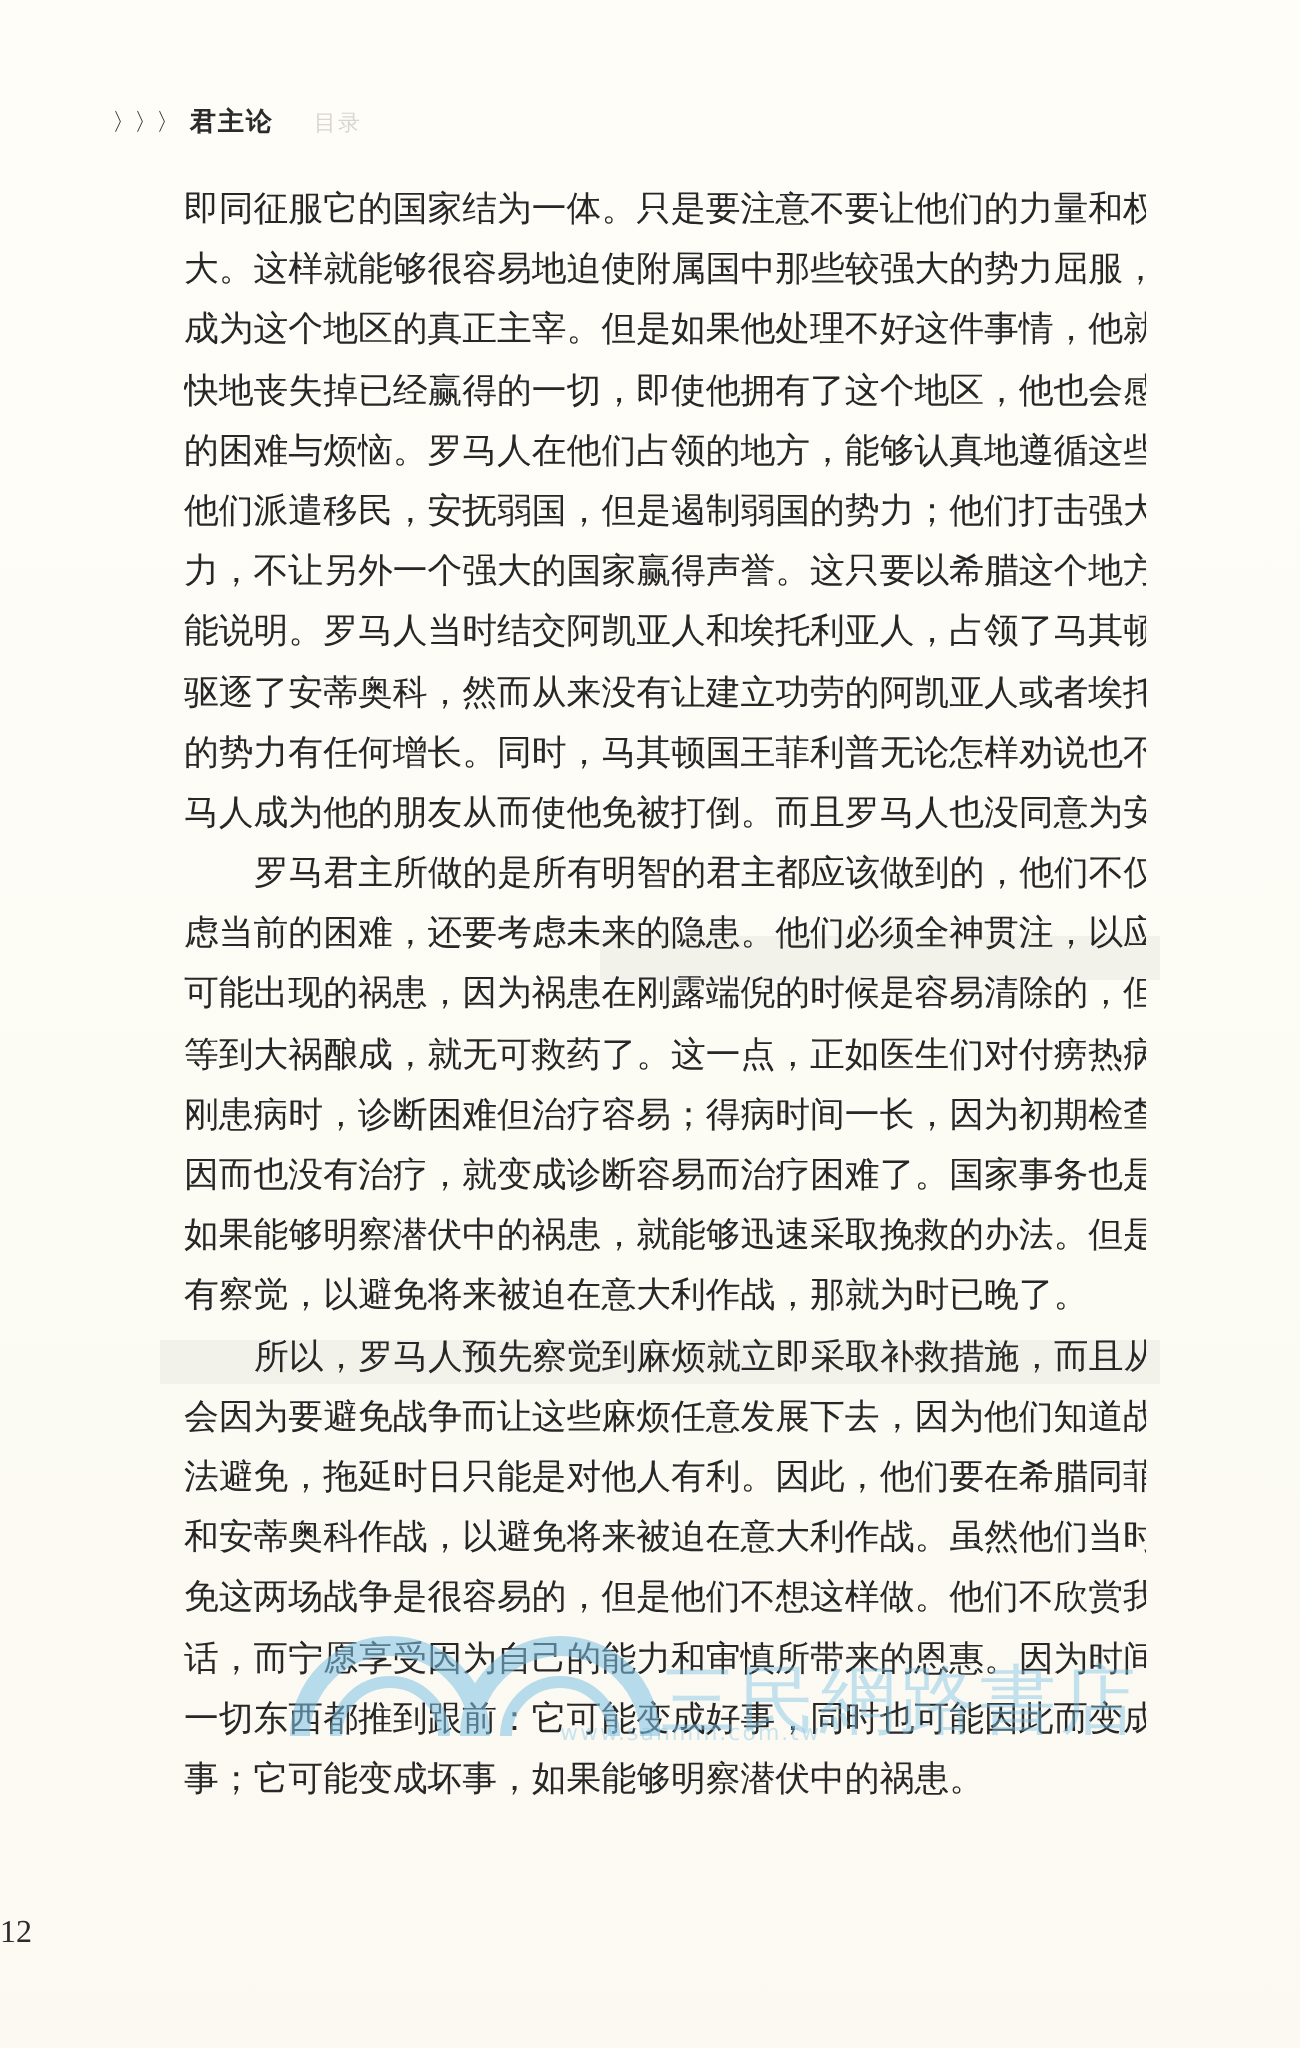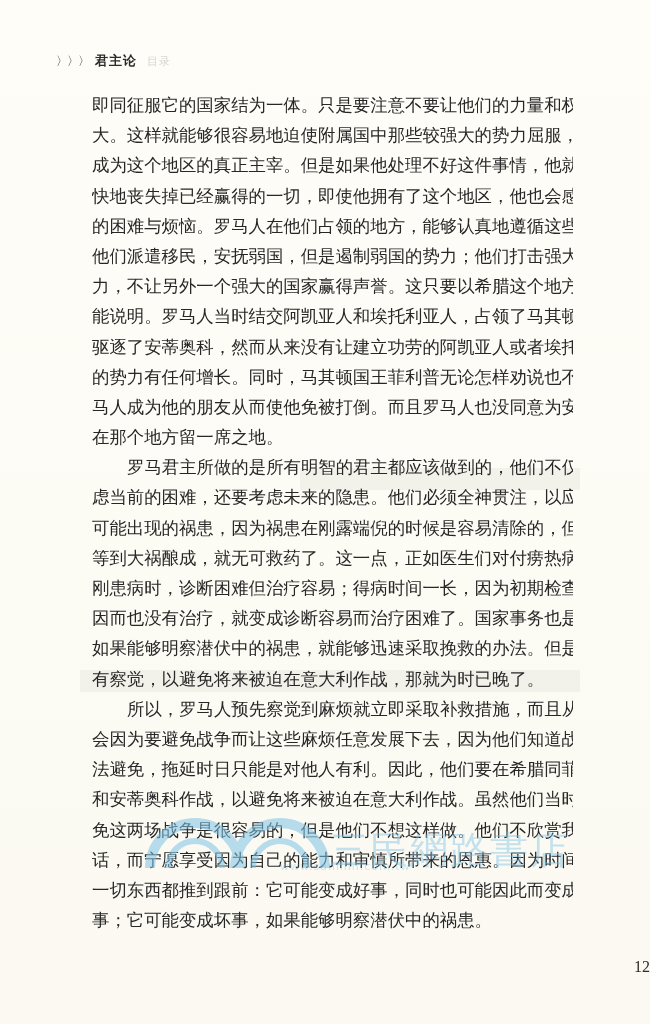--- a/index.html
+++ b/index.html
@@ -38,21 +38,21 @@
     .running-head .chevrons {
       font-weight: normal;
       font-size: 12px;
       letter-spacing: -1px;
       color: #333;
     }
     .running-head .ghost {
       font-weight: normal;
       color: #d8d6cf;
       font-size: 11px;
-      margin-left: 4px;
+      margin-left: 14px;
     }
     .body-text {
       position: absolute;
       left: 92px;
       top: 90px;
       width: 481px;
       font-size: 17.4px;
       line-height: 30.2px;
       text-align: justify;
       text-align-last: left;
@@ -70,21 +70,21 @@
       text-align-last: left;
     }
     .line.indent {
       padding-left: 35px;
     }
     .page-number {
       position: absolute;
       left: 0;
       width: 650px;
       top: 958px;
-      text-align: right;
+      text-align: left;
       font-family: "Liberation Serif", "DejaVu Serif", serif;
       font-size: 16px;
       color: #2b2b2b;
     }
     .watermark {
       position: absolute;
       left: 140px;
       top: 818px;
       width: 320px;
       height: 56px;
@@ -138,21 +138,20 @@
       <div class="line">大。这样就能够很容易地迫使附属国中那些较强大的势力屈服，从而</div>
       <div class="line">成为这个地区的真正主宰。但是如果他处理不好这件事情，他就会很</div>
       <div class="line">快地丧失掉已经赢得的一切，即使他拥有了这个地区，他也会感到无限</div>
       <div class="line">的困难与烦恼。罗马人在他们占领的地方，能够认真地遵循这些办法，</div>
       <div class="line">他们派遣移民，安抚弱国，但是遏制弱国的势力；他们打击强大的势</div>
       <div class="line">力，不让另外一个强大的国家赢得声誉。这只要以希腊这个地方为例就</div>
       <div class="line">能说明。罗马人当时结交阿凯亚人和埃托利亚人，占领了马其顿王国，</div>
       <div class="line">驱逐了安蒂奥科，然而从来没有让建立功劳的阿凯亚人或者埃托利亚人</div>
       <div class="line">的势力有任何增长。同时，马其顿国王菲利普无论怎样劝说也不能让罗</div>
       <div class="line">马人成为他的朋友从而使他免被打倒。而且罗马人也没同意为安蒂奥科</div>
-      <div class="line last">在那个地方留一席之地。</div>
       <div class="line indent">罗马君主所做的是所有明智的君主都应该做到的，他们不仅需要考</div>
       <div class="line">虑当前的困难，还要考虑未来的隐患。他们必须全神贯注，以应付那些</div>
       <div class="line">可能出现的祸患，因为祸患在刚露端倪的时候是容易清除的，但是如果</div>
       <div class="line">等到大祸酿成，就无可救药了。这一点，正如医生们对付痨热病一样，</div>
       <div class="line">刚患病时，诊断困难但治疗容易；得病时间一长，因为初期检查不出来</div>
       <div class="line">因而也没有治疗，就变成诊断容易而治疗困难了。国家事务也是如此，</div>
       <div class="line">如果能够明察潜伏中的祸患，就能够迅速采取挽救的办法。但是如果没</div>
       <div class="line last">有察觉，以避免将来被迫在意大利作战，那就为时已晚了。</div>
       <div class="line indent">所以，罗马人预先察觉到麻烦就立即采取补救措施，而且从来不</div>
       <div class="line">会因为要避免战争而让这些麻烦任意发展下去，因为他们知道战争无</div>

